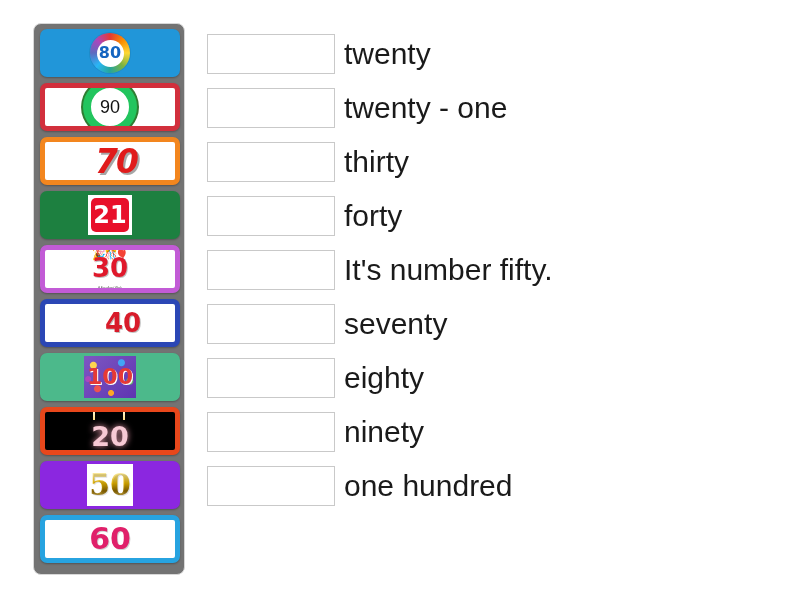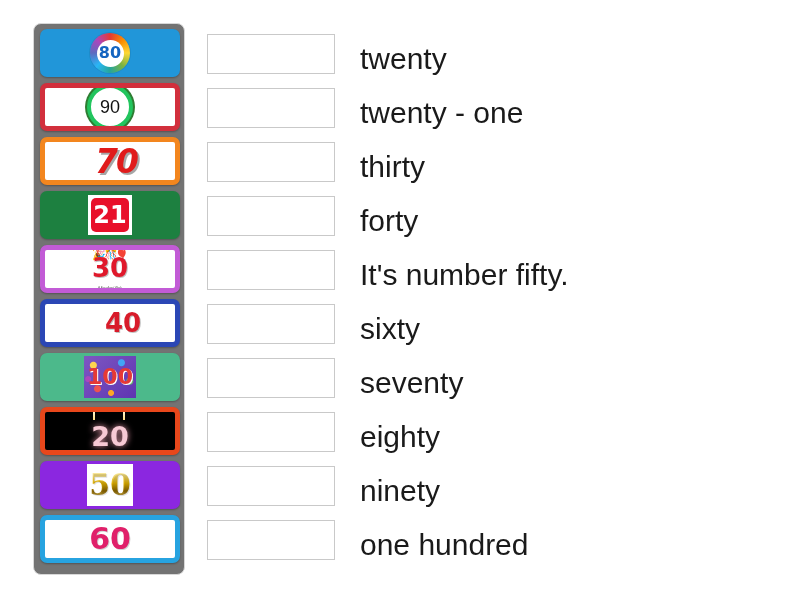--- a/index.html
+++ b/index.html
@@ -87,21 +87,21 @@
     font-size: 16px;
     color: #1565c0;
     font-family: "DejaVu Sans", sans-serif;
   }
 
   
   .sign-90 {
     width: 38px; height: 38px;
     border-radius: 50%;
     background: #ffffff;
-    border: 4px solid #22c55e;
+    border: 8px solid #22c55e;
     box-shadow: 0 0 0 2px #2e7d32;
     display: flex; align-items: center; justify-content: center;
     font-size: 18px;
     color: #111;
     font-family: "Liberation Sans", sans-serif;
   }
 
   
   .num-70 {
     font-family: "DejaVu Sans", sans-serif;
@@ -241,22 +241,21 @@
   
   #answer-column {
     position: absolute;
     left: 207px;
     top: 34px;
   }
   .answer-row {
     height: 40px;
     margin-bottom: 14px;
     display: flex;
-    align-items: flex-end;
-    gap: 16px;
+    align-items: center;
   }
   .answer-row:last-child { margin-bottom: 0; }
 
   .drop-zone {
     box-sizing: border-box;
     width: 128px;
     height: 40px;
     border: 1px solid #c9c9c9;
     background: #ffffff;
     flex: 0 0 auto;
@@ -362,24 +361,20 @@
   <div class="answer-row">
     <div class="drop-zone"></div>
     <div class="answer-label">forty</div>
   </div>
 
   <div class="answer-row">
     <div class="drop-zone"></div>
     <div class="answer-label">It's number fifty.</div>
   </div>
 
-  <div class="answer-row">
-    <div class="drop-zone"></div>
-    <div class="answer-label">sixty</div>
-  </div>
 
   <div class="answer-row">
     <div class="drop-zone"></div>
     <div class="answer-label">seventy</div>
   </div>
 
   <div class="answer-row">
     <div class="drop-zone"></div>
     <div class="answer-label">eighty</div>
   </div>

